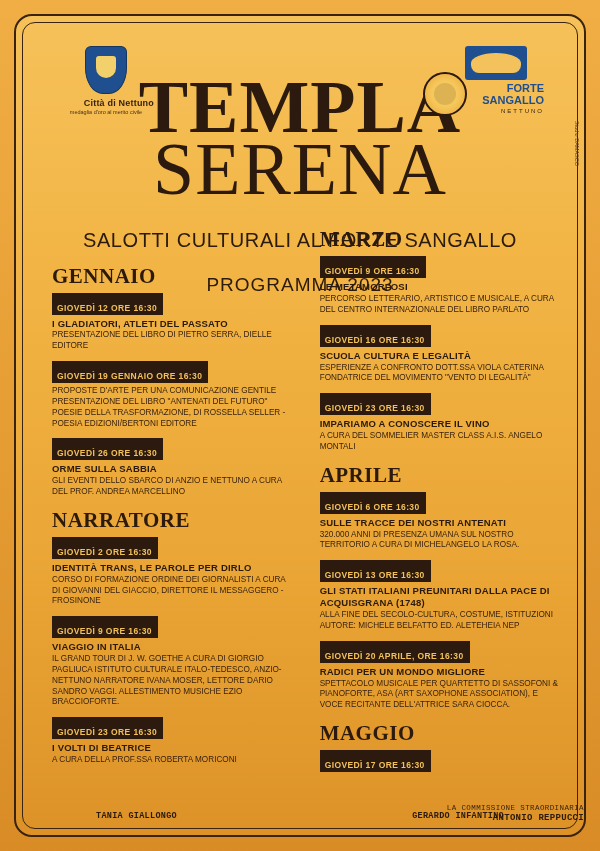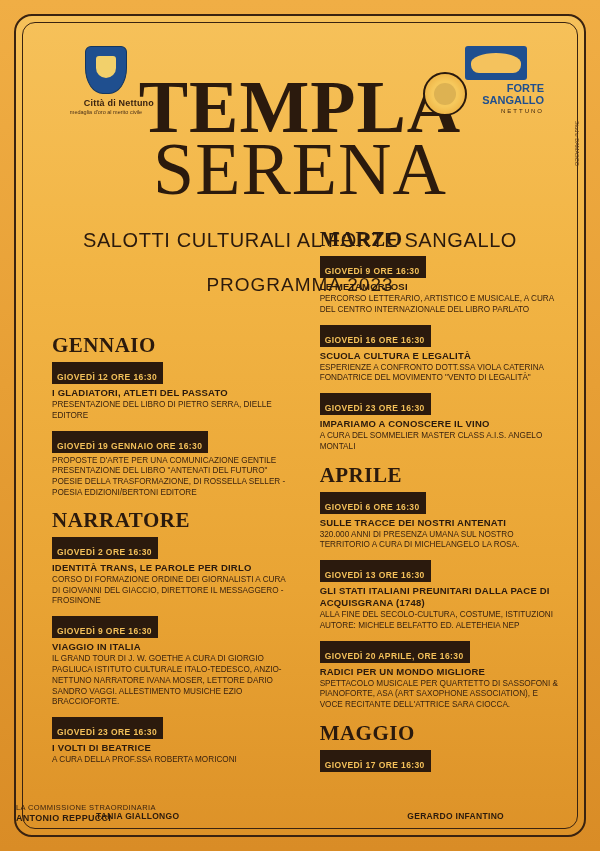--- a/index.html
+++ b/index.html
@@ -141,21 +141,21 @@
     text-transform:uppercase;
   }
   .ev-desc{
     font-size:8.2px;color:#3a2310;line-height:1.32;
     margin:0 0 9px 0;text-transform:uppercase;
   }
   .ev-desc.last{margin-bottom:10px;}
 
   
   .footer{
-    position:absolute;left:0;right:0;bottom:14px;text-align:left;
+    position:absolute;left:0;right:0;bottom:14px;text-align:right;font-family:Liberation Mono, monospace;
   }
   .f-line1{font-size:7.5px;color:#3a2310;letter-spacing:.4px;}
   .f-line2{font-size:9px;font-weight:bold;color:#2b1a0d;margin-top:1px;letter-spacing:.3px;}
   .f-names{
     display:flex;justify-content:space-between;
     padding:0 80px;margin-top:-12px;
   }
   .f-name{font-size:8.5px;font-weight:bold;color:#2b1a0d;letter-spacing:.3px;}
 </style>
 </head>
@@ -203,20 +203,25 @@
           <div class="datebar">GIOVEDÌ 12 ORE 16:30</div>
           <div class="ev-title">I GLADIATORI, ATLETI DEL PASSATO</div>
           <div class="ev-desc">PRESENTAZIONE DEL LIBRO DI PIETRO SERRA, DIELLE EDITORE</div>
         </div>
 
         <div>
           <div class="datebar">GIOVEDÌ 19 GENNAIO ORE 16:30</div>
           <div class="ev-desc">PROPOSTE D'ARTE PER UNA COMUNICAZIONE GENTILE PRESENTAZIONE DEL LIBRO "ANTENATI DEL FUTURO" POESIE DELLA TRASFORMAZIONE, DI ROSSELLA SELLER - POESIA EDIZIONI/BERTONI EDITORE</div>
         </div>
 
+        <div>
+          <div class="datebar">GIOVEDÌ 26 ORE 16:30</div>
+          <div class="ev-title">ORME SULLA SABBIA</div>
+          <div class="ev-desc last">GLI EVENTI DELLO SBARCO DI ANZIO E NETTUNO A CURA DEL PROF. ANDREA MARCELLINO</div>
+        </div>
 
         <div class="month">NARRATORE</div>
 
         <div>
           <div class="datebar">GIOVEDÌ 2 ORE 16:30</div>
           <div class="ev-title">IDENTITÀ TRANS, LE PAROLE PER DIRLO</div>
           <div class="ev-desc">CORSO DI FORMAZIONE ORDINE DEI GIORNALISTI A CURA DI GIOVANNI DEL GIACCIO, DIRETTORE IL MESSAGGERO - FROSINONE</div>
         </div>
 
         <div>

